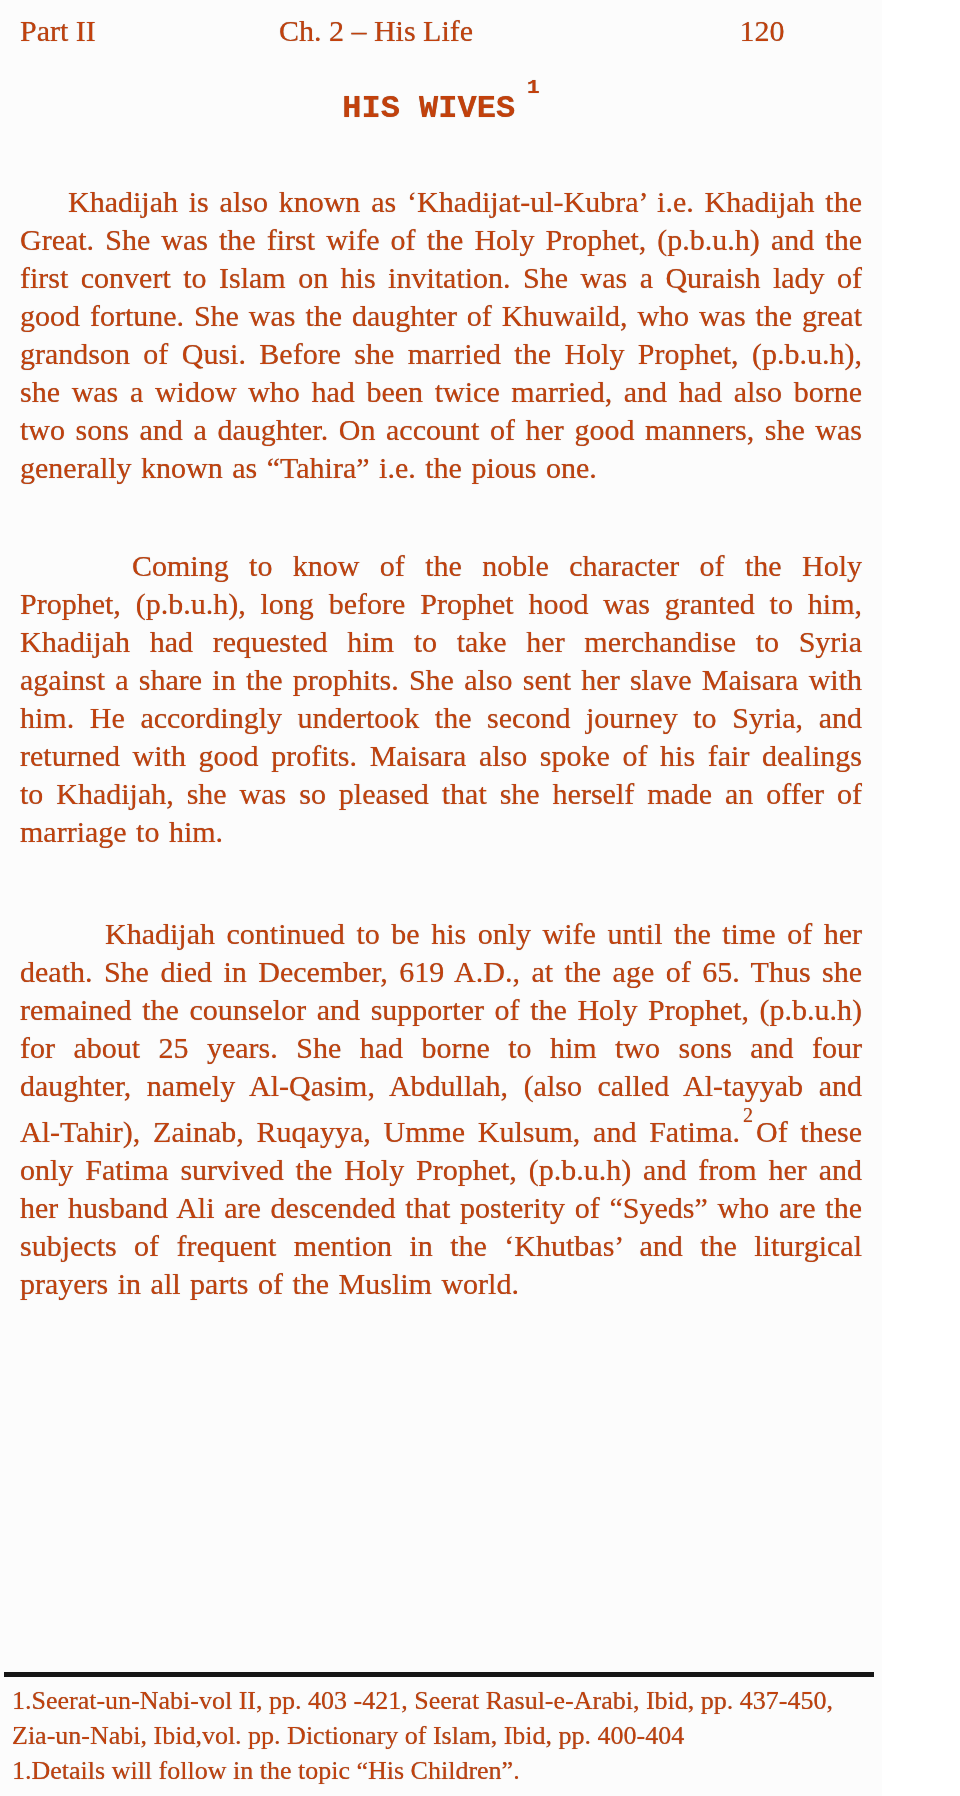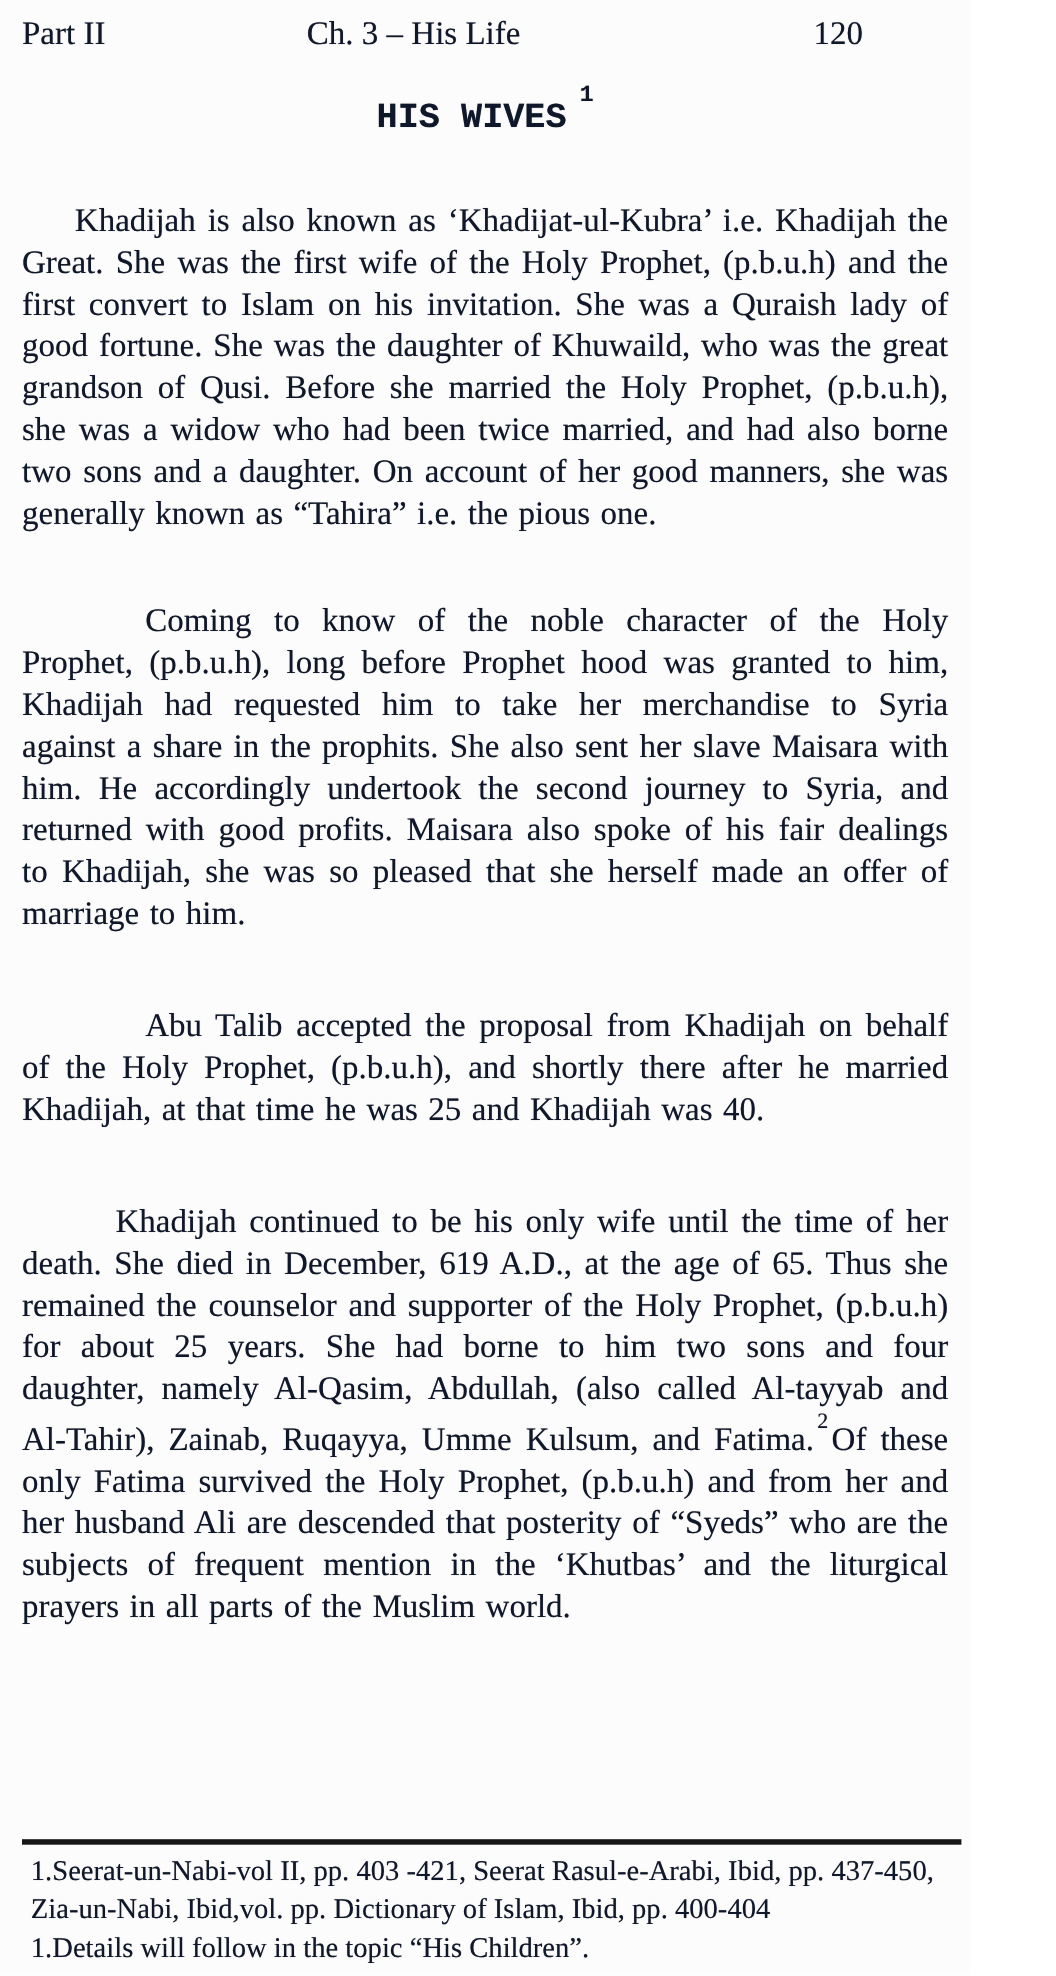--- a/index.html
+++ b/index.html
@@ -6,21 +6,21 @@
   html, body { background: #ffffff; }
   body {
     width: 960px;
     font-family: "Liberation Serif", serif;
   }
   .page {
     position: relative;
     width: 882px;
     height: 1796px;
     background: #fcfcfc;
-    color: #0f172a;
+    color: #c2410c;
     padding: 14px 20px 0 20px;
     overflow: hidden;
     text-shadow: 0 0 0.7px rgba(20,20,20,0.55);
   }
 
   
   .running-header {
     display: grid;
     grid-template-columns: 220px 1fr 200px;
     font-size: 30px;
@@ -73,21 +73,21 @@
   .fn-ref {
     font-size: 20px;
     position: relative;
     top: -9px;
     padding: 0 3px;
   }
 
   
   .footer {
     position: absolute;
-    left: 20px;
+    left: 4px;
     right: 8px;
     bottom: 8px;
     background: #fcfcfc;
   }
   .footnote-rule {
     border: none;
     border-top: 5px solid #161616;
     margin-bottom: 6px;
   }
   .footnote {
@@ -97,35 +97,34 @@
     padding: 0 8px;
   }
 </style>
 </head>
 <body>
 
 <div class="page">
 
   <div class="running-header">
     <span class="rh-left">Part II</span>
-    <span class="rh-center">Ch. 3 – His Life</span>
+    <span class="rh-center">Ch. 2 – His Life</span>
     <span class="rh-right">120</span>
   </div>
 
 
   <div class="doc-title">
     <span>HIS WIVES</span><sup class="title-ref">1</sup>
   </div>
 
 
   <p class="body-para p1">Khadijah is also known as ‘Khadijat-ul-Kubra’ i.e. Khadijah the Great. She was the first wife of the Holy Prophet, (p.b.u.h) and the first convert to Islam on his invitation. She was a Quraish lady of good fortune. She was the daughter of Khuwaild, who was the great grandson of Qusi. Before she married the Holy Prophet, (p.b.u.h), she was a widow who had been twice married, and had also borne two sons and a daughter. On account of her good manners, she was generally known as “Tahira” i.e. the pious one.</p>
 
   <p class="body-para p2">Coming to know of the noble character of the Holy Prophet, (p.b.u.h), long before Prophet hood was granted to him, Khadijah had requested him to take her merchandise to Syria against a share in the prophits. She also sent her slave Maisara with him. He accordingly undertook the second journey to Syria, and returned with good profits. Maisara also spoke of his fair dealings to Khadijah, she was so pleased that she herself made an offer of marriage to him.</p>
 
-  <p class="body-para p3">Abu Talib accepted the proposal from Khadijah on behalf of the Holy Prophet, (p.b.u.h), and shortly there after he married Khadijah, at that time he was 25 and Khadijah was 40.</p>
 
   <p class="body-para p4"><span>Khadijah continued to be his only wife until the time of her death. She died in December, 619 A.D., at the age of 65. Thus she remained the counselor and supporter of the Holy Prophet, (p.b.u.h) for about 25 years. She had borne to him two sons and four daughter, namely Al-Qasim, Abdullah, (also called Al-tayyab and Al-Tahir), Zainab, Ruqayya, Umme Kulsum, and Fatima.</span><sup class="fn-ref">2</sup><span>Of these only Fatima survived the Holy Prophet, (p.b.u.h) and from her and her husband Ali are descended that posterity of “Syeds” who are the subjects of frequent mention in the ‘Khutbas’ and the liturgical prayers in all parts of the Muslim world.</span></p>
 
   <div class="footer">
     <hr class="footnote-rule">
     <p class="footnote">1.Seerat-un-Nabi-vol II, pp. 403 -421, Seerat Rasul-e-Arabi, Ibid, pp. 437-450, Zia-un-Nabi, Ibid,vol. pp. Dictionary of Islam, Ibid, pp. 400-404</p>
     <p class="footnote">1.Details will follow in the topic “His Children”.</p>
   </div>
 
 </div>

